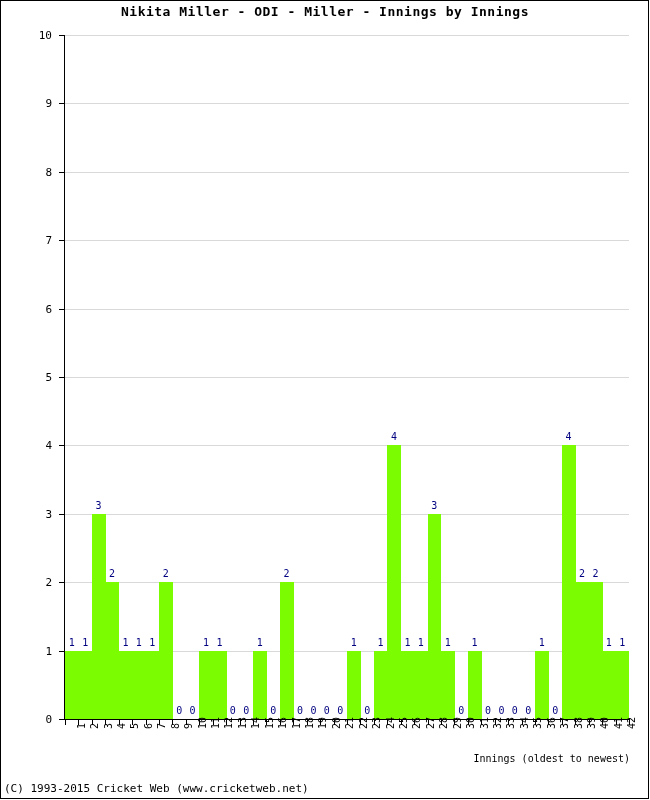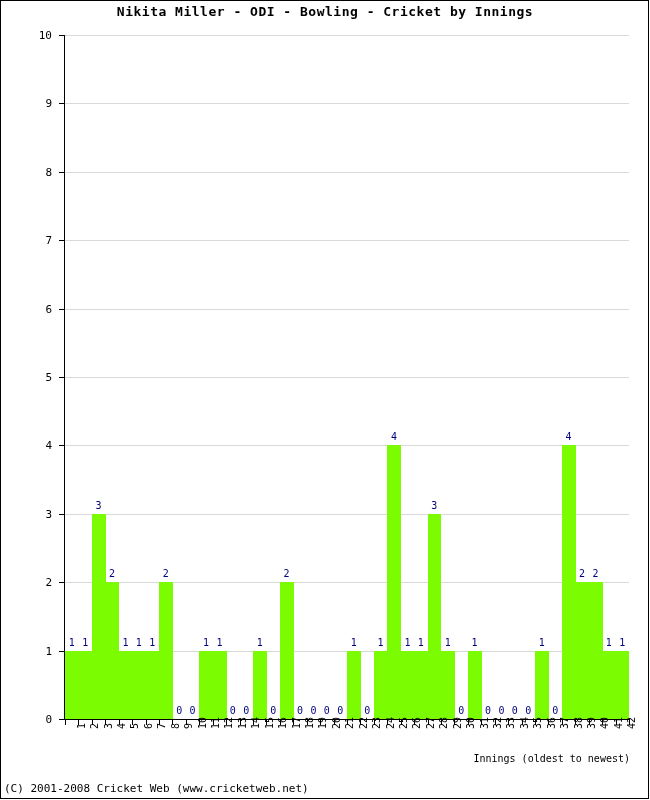--- a/index.html
+++ b/index.html
@@ -94,21 +94,21 @@
     position:absolute;left:4px;top:782px;
     font-size:11px;color:#000000;
     font-family:"DejaVu Sans Mono",monospace;
   }
 </style>
 </head>
 <body>
 
 <div id="frame"></div>
 
-<div id="title">Nikita Miller - ODI - Bowling - Cricket by Innings</div>
+<div id="title">Nikita Miller - ODI - Miller - Innings by Innings</div>
 
 <div class="axis-y"></div>
 <div class="axis-x"></div>
 
 <div id="yaxis-title">Wickets</div>
 
 <div id="grid-layer">
     <div class="gridline" style="top: 651px;"></div>
     <div class="gridline" style="top: 582px;"></div>
     <div class="gridline" style="top: 514px;"></div>
@@ -307,13 +307,13 @@
     <div class="xlabel" style="left: 559.143px; top: 729px;">37</div>
     <div class="xlabel" style="left: 572.571px; top: 729px;">38</div>
     <div class="xlabel" style="left: 586px; top: 729px;">39</div>
     <div class="xlabel" style="left: 599.429px; top: 729px;">40</div>
     <div class="xlabel" style="left: 612.857px; top: 729px;">41</div>
     <div class="xlabel" style="left: 626.286px; top: 729px;">42</div>
   </div>
 
 <div id="xaxis-title">Innings (oldest to newest)</div>
 
-<div id="footer">(C) 2001-2008 Cricket Web (www.cricketweb.net)</div>
+<div id="footer">(C) 1993-2015 Cricket Web (www.cricketweb.net)</div>
 
 </body></html>

